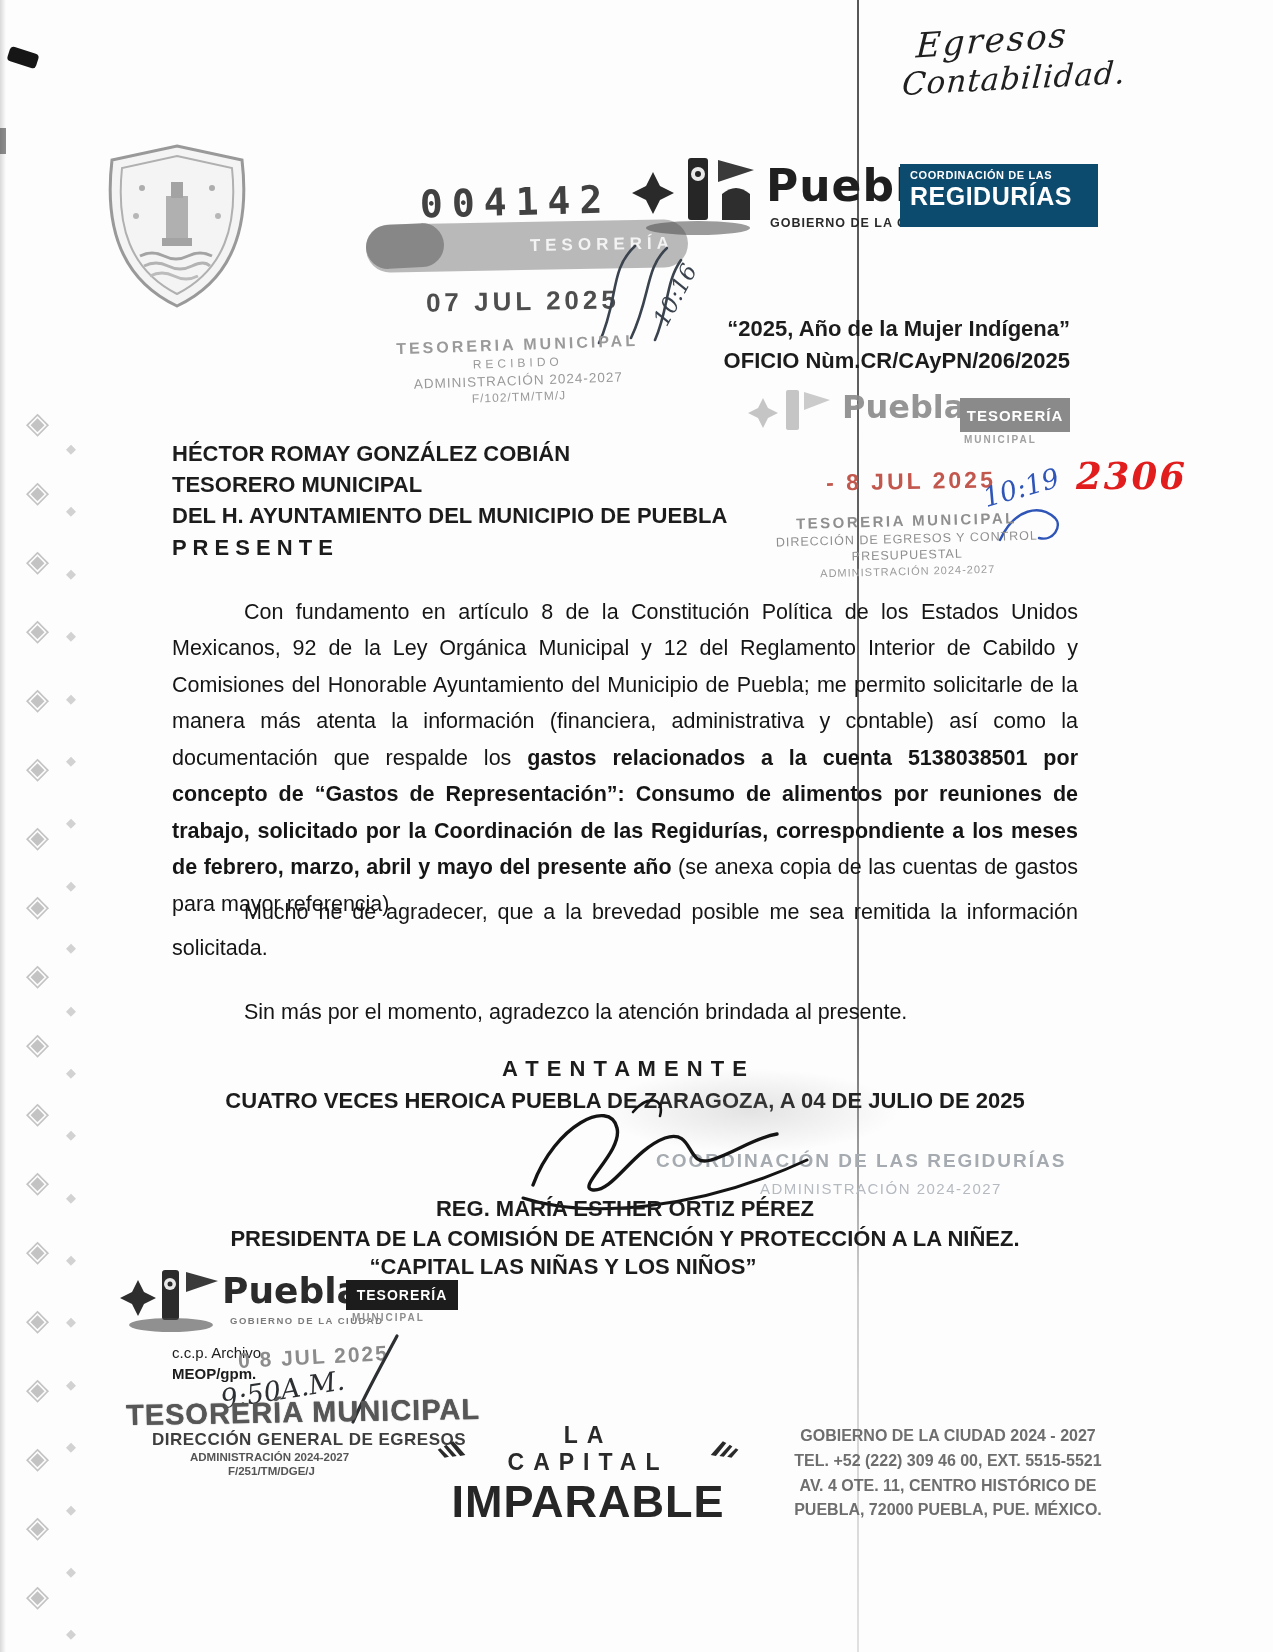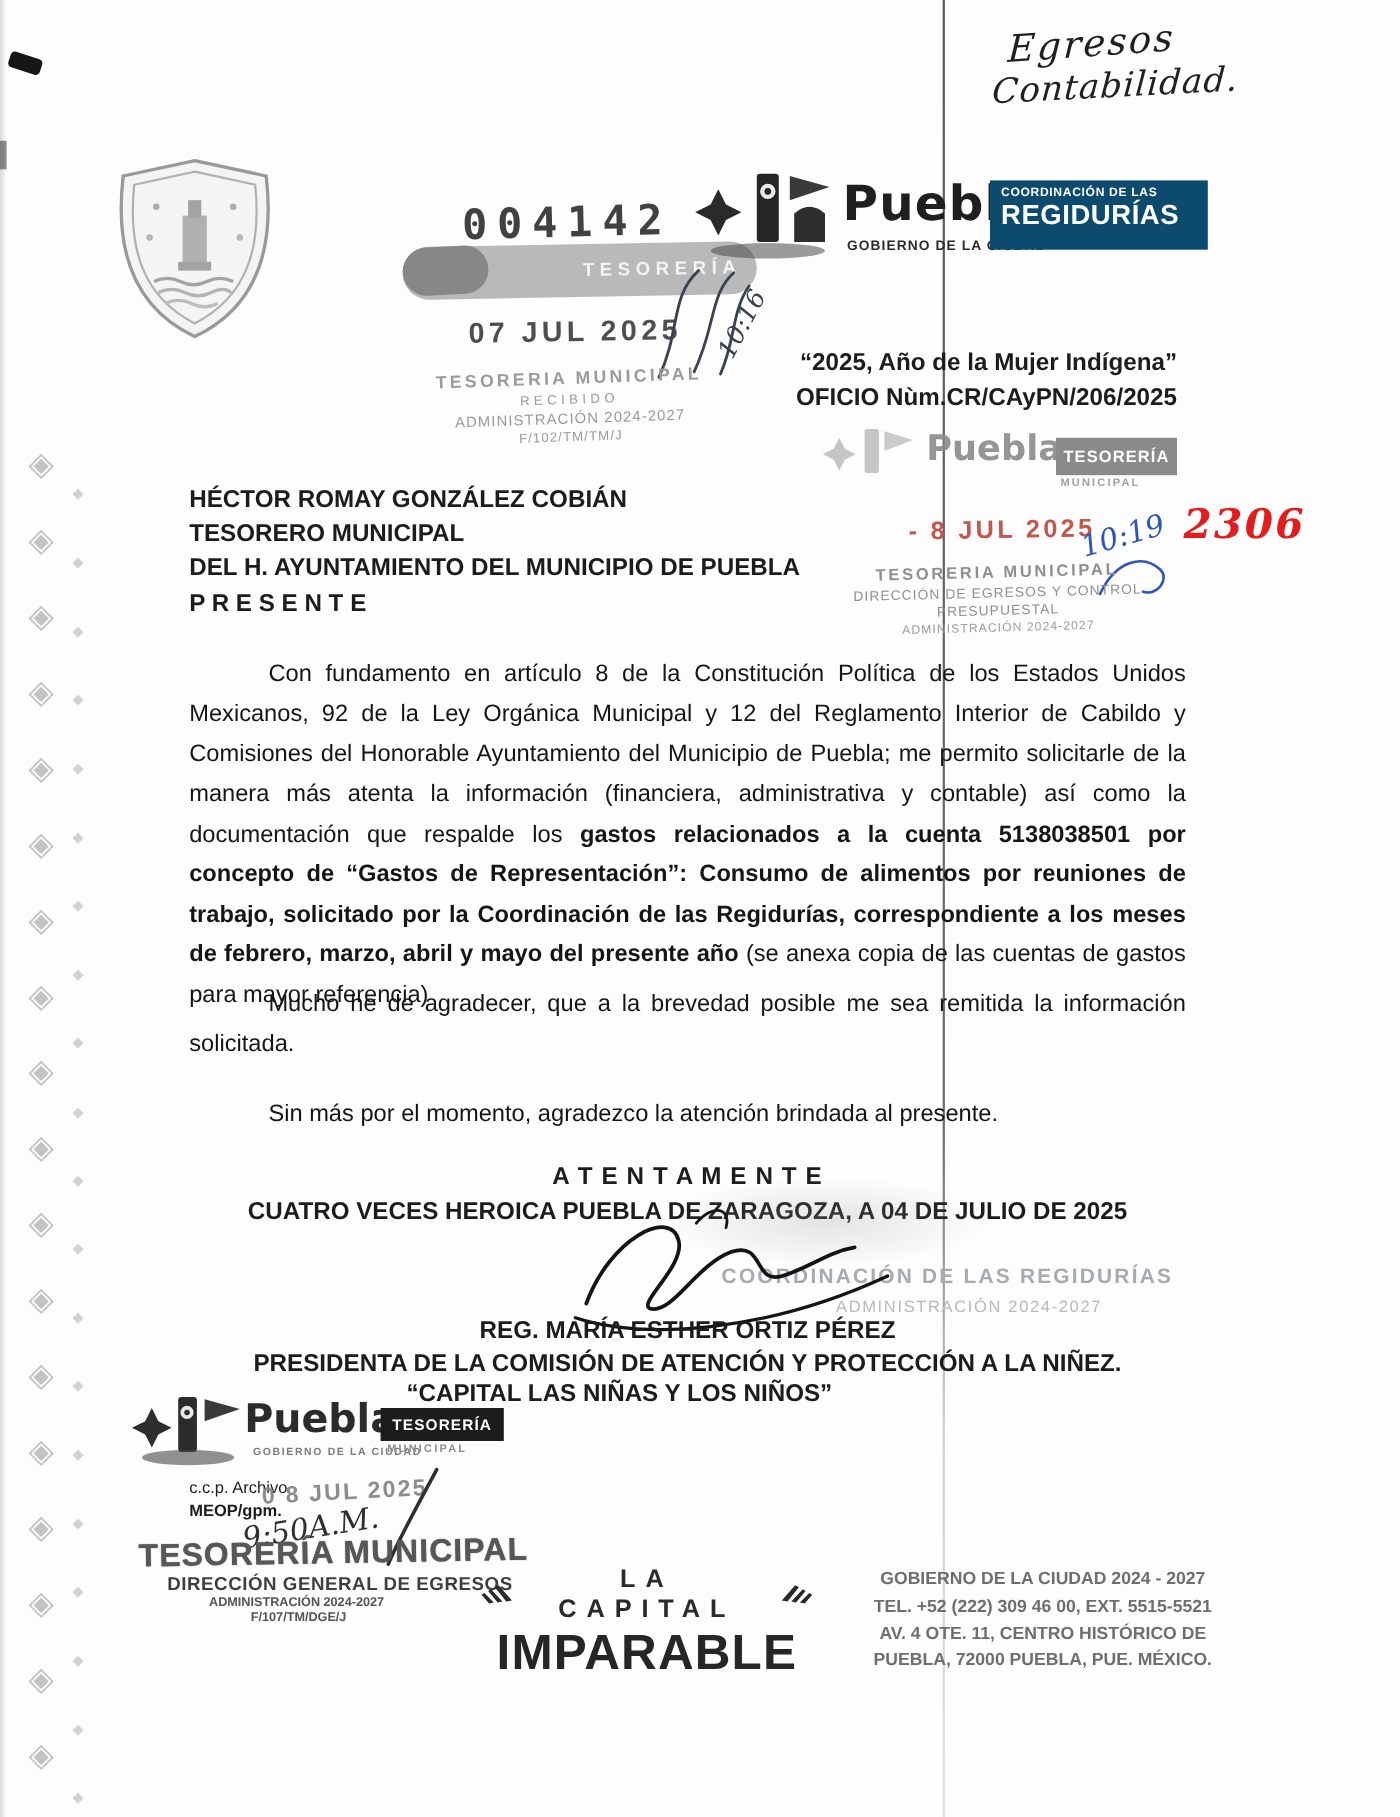--- a/index.html
+++ b/index.html
@@ -246,21 +246,21 @@
   <div class="abs ccp">c.c.p. Archivo</div>
   <div class="abs initials">MEOP/gpm.</div>
   <div class="abs ft-date">0 8 JUL 2025</div>
   <div class="abs hand hand-bottom">9:50A.M.</div>
   <svg class="abs" style="left:345px;top:1332px;" width="62" height="95" viewBox="0 0 62 95">
     <path d="M52,4 C36,34 18,66 8,90" fill="none" stroke="#2d3033" stroke-width="3.2" stroke-linecap="round"></path>
   </svg>
   <div class="abs ft-big1">TESORERÍA MUNICIPAL</div>
   <div class="abs ft-big2">DIRECCIÓN GENERAL DE EGRESOS</div>
   <div class="abs ft-small1">ADMINISTRACIÓN 2024-2027</div>
-  <div class="abs ft-small2">F/107/TM/DGE/J</div>
+  <div class="abs ft-small2">F/251/TM/DGE/J</div>
 
   <div class="abs capital">
     <div class="cap-row">
       <svg width="36" height="22" viewBox="0 0 36 22" style="transform:scaleX(-1);">
         <path d="M2,18 L16,2 L20,4 L8,19 Z M12,19 L24,6 L27,8 L17,20 Z M21,20 L31,10 L34,12 L26,21 Z" fill="#2a2a2a"></path>
       </svg>
       <span class="cap1">LA CAPITAL</span>
       <svg width="36" height="22" viewBox="0 0 36 22">
         <path d="M2,18 L16,2 L20,4 L8,19 Z M12,19 L24,6 L27,8 L17,20 Z M21,20 L31,10 L34,12 L26,21 Z" fill="#2a2a2a"></path>
       </svg>

